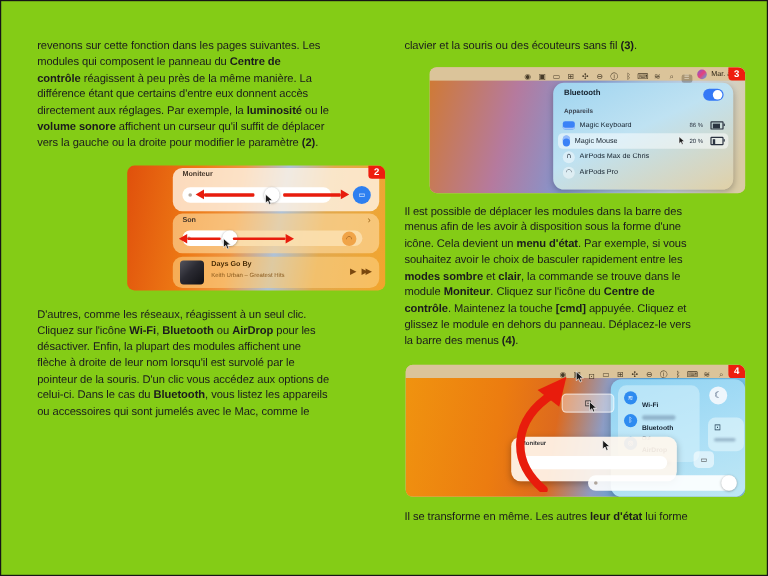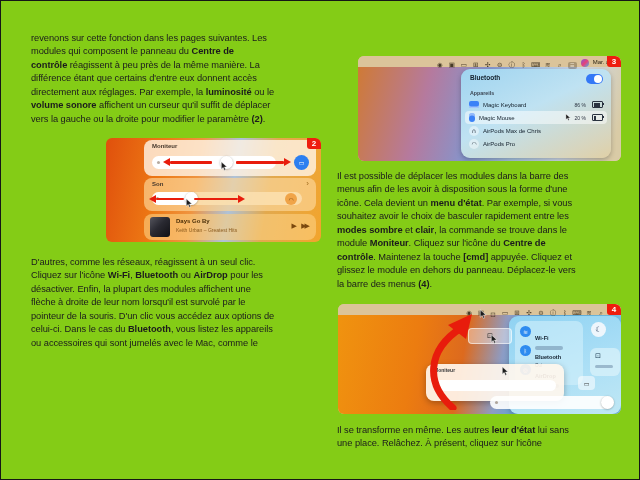--- a/index.html
+++ b/index.html
@@ -157,22 +157,23 @@
       <div class="album"></div>
       <div class="tr-title">Days Go By</div>
       <div class="tr-artist">Keith Urban – Greatest Hits</div>
       <div class="playbtns">
         <span>▶</span>
         <span style="letter-spacing:-2px">▶▶</span>
       </div>
     </div>
   </div>
 
+  <div class="pg-text" style="left:336px;top:31px"><span>clavier et la souris ou des écouteurs sans fil </span><span class="b">(3)</span><span>.</span></div>
   <div class="pg-text" style="left:336px;top:169px"><span>Il est possible de déplacer les modules dans la barre des</span><br><span>menus afin de les avoir à disposition sous la forme d'une</span><br><span>icône. Cela devient un </span><span class="b">menu d'état</span><span>. Par exemple, si vous</span><br><span>souhaitez avoir le choix de basculer rapidement entre les</span><br><span class="b">modes sombre</span><span> et </span><span class="b">clair</span><span>, la commande se trouve dans le</span><br><span>module </span><span class="b">Moniteur</span><span>. Cliquez sur l'icône du </span><span class="b">Centre de</span><br><span class="b">contrôle</span><span>. Maintenez la touche </span><span class="b">[cmd]</span><span> appuyée. Cliquez et</span><br><span>glissez le module en dehors du panneau. Déplacez-le vers</span><br><span>la barre des menus </span><span class="b">(4)</span><span>.</span></div>
-  <div class="pg-text" style="left:336px;top:423px"><span>Il se transforme en même. Les autres </span><span class="b">leur d'état</span><span> lui sans</span><br><span>une place. Relâchez. À présent, cliquez sur l'icône</span></div>
+  <div class="pg-text" style="left:336px;top:423px"><span>Il se transforme en même. Les autres </span><span class="b">leur d'état</span><span> lui forme</span><br></div>
 
   <div id="fig3" class="fig">
     <div class="wallpaper"></div>
     <div class="menubar">
       <span><span class="mbi">◉</span><span class="mbi">▣</span><span class="mbi">▭</span><span class="mbi">⊞</span><span class="mbi">✣</span><span class="mbi">⊖</span><span class="mbi">ⓘ</span><span class="mbi">ᛒ</span><span class="mbi">⌨</span><span class="mbi">≋</span><span class="mbi">⌕</span><span class="mbi cc-glyph">☰</span><span class="mbi siri"></span></span>
       <span class="mb-clock">Mar. à 11:</span>
     </div>
     <div id="bt-panel">
       <div class="bt-title">Bluetooth</div>
       <div class="toggle"></div>

